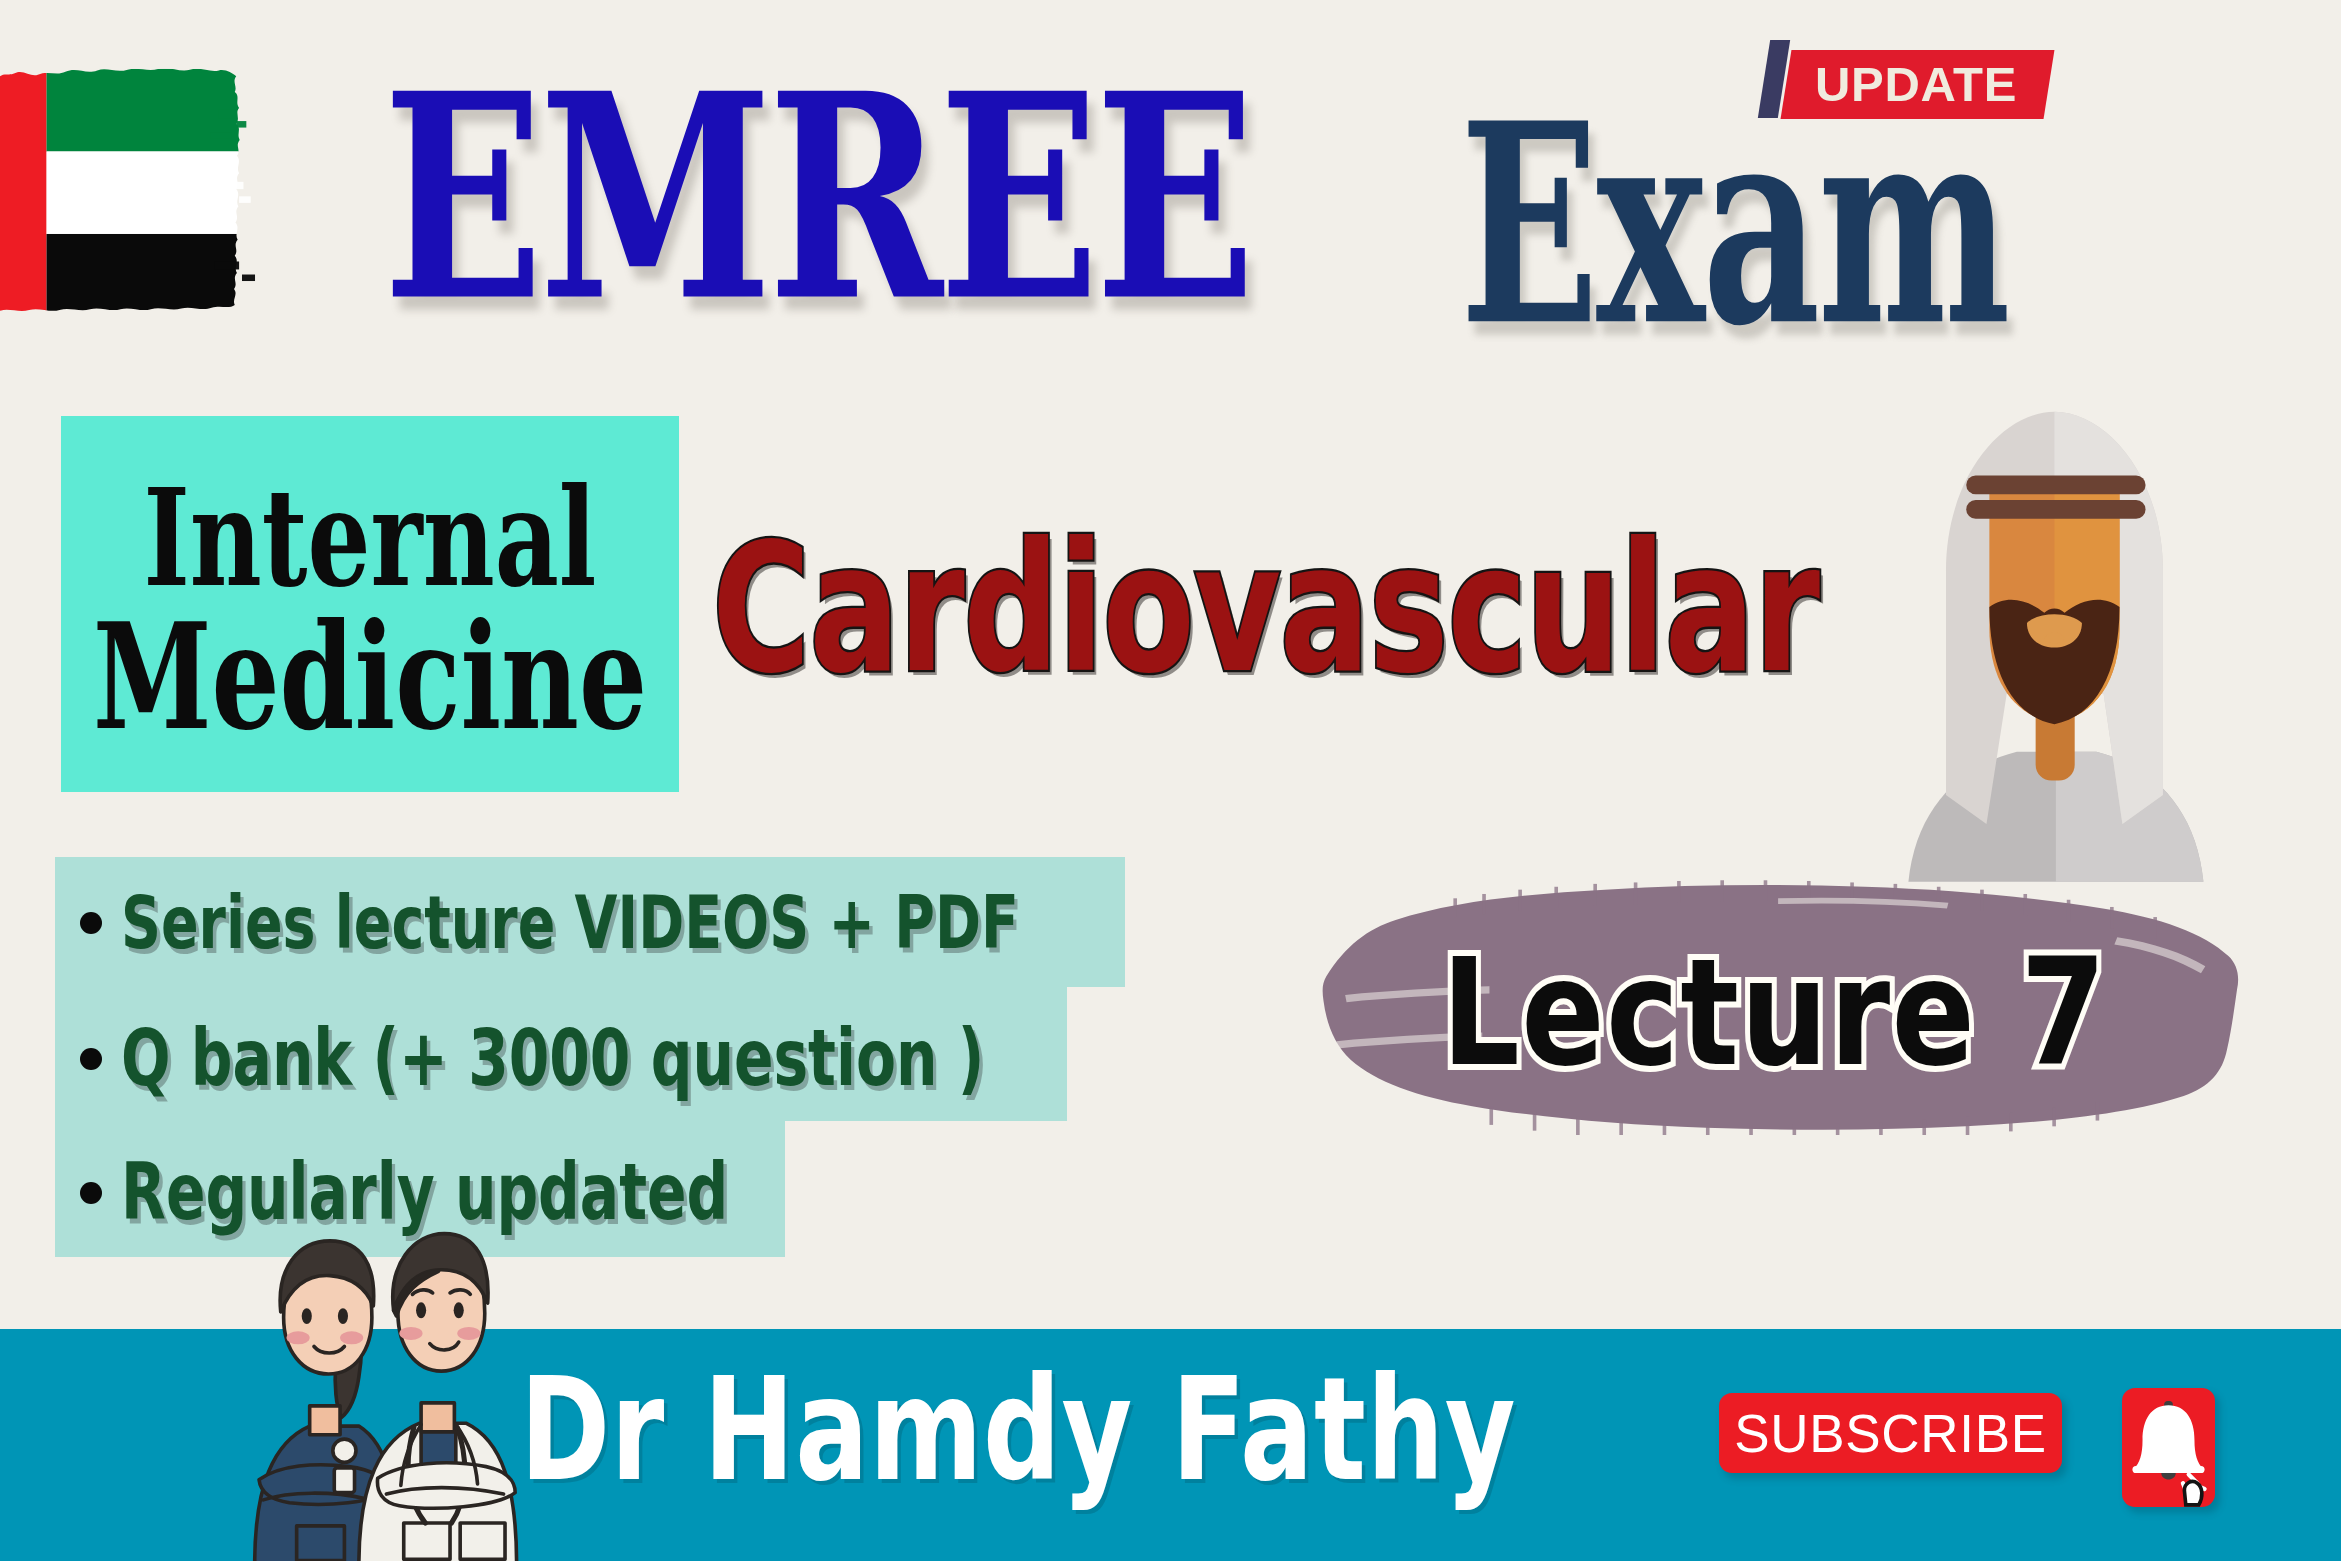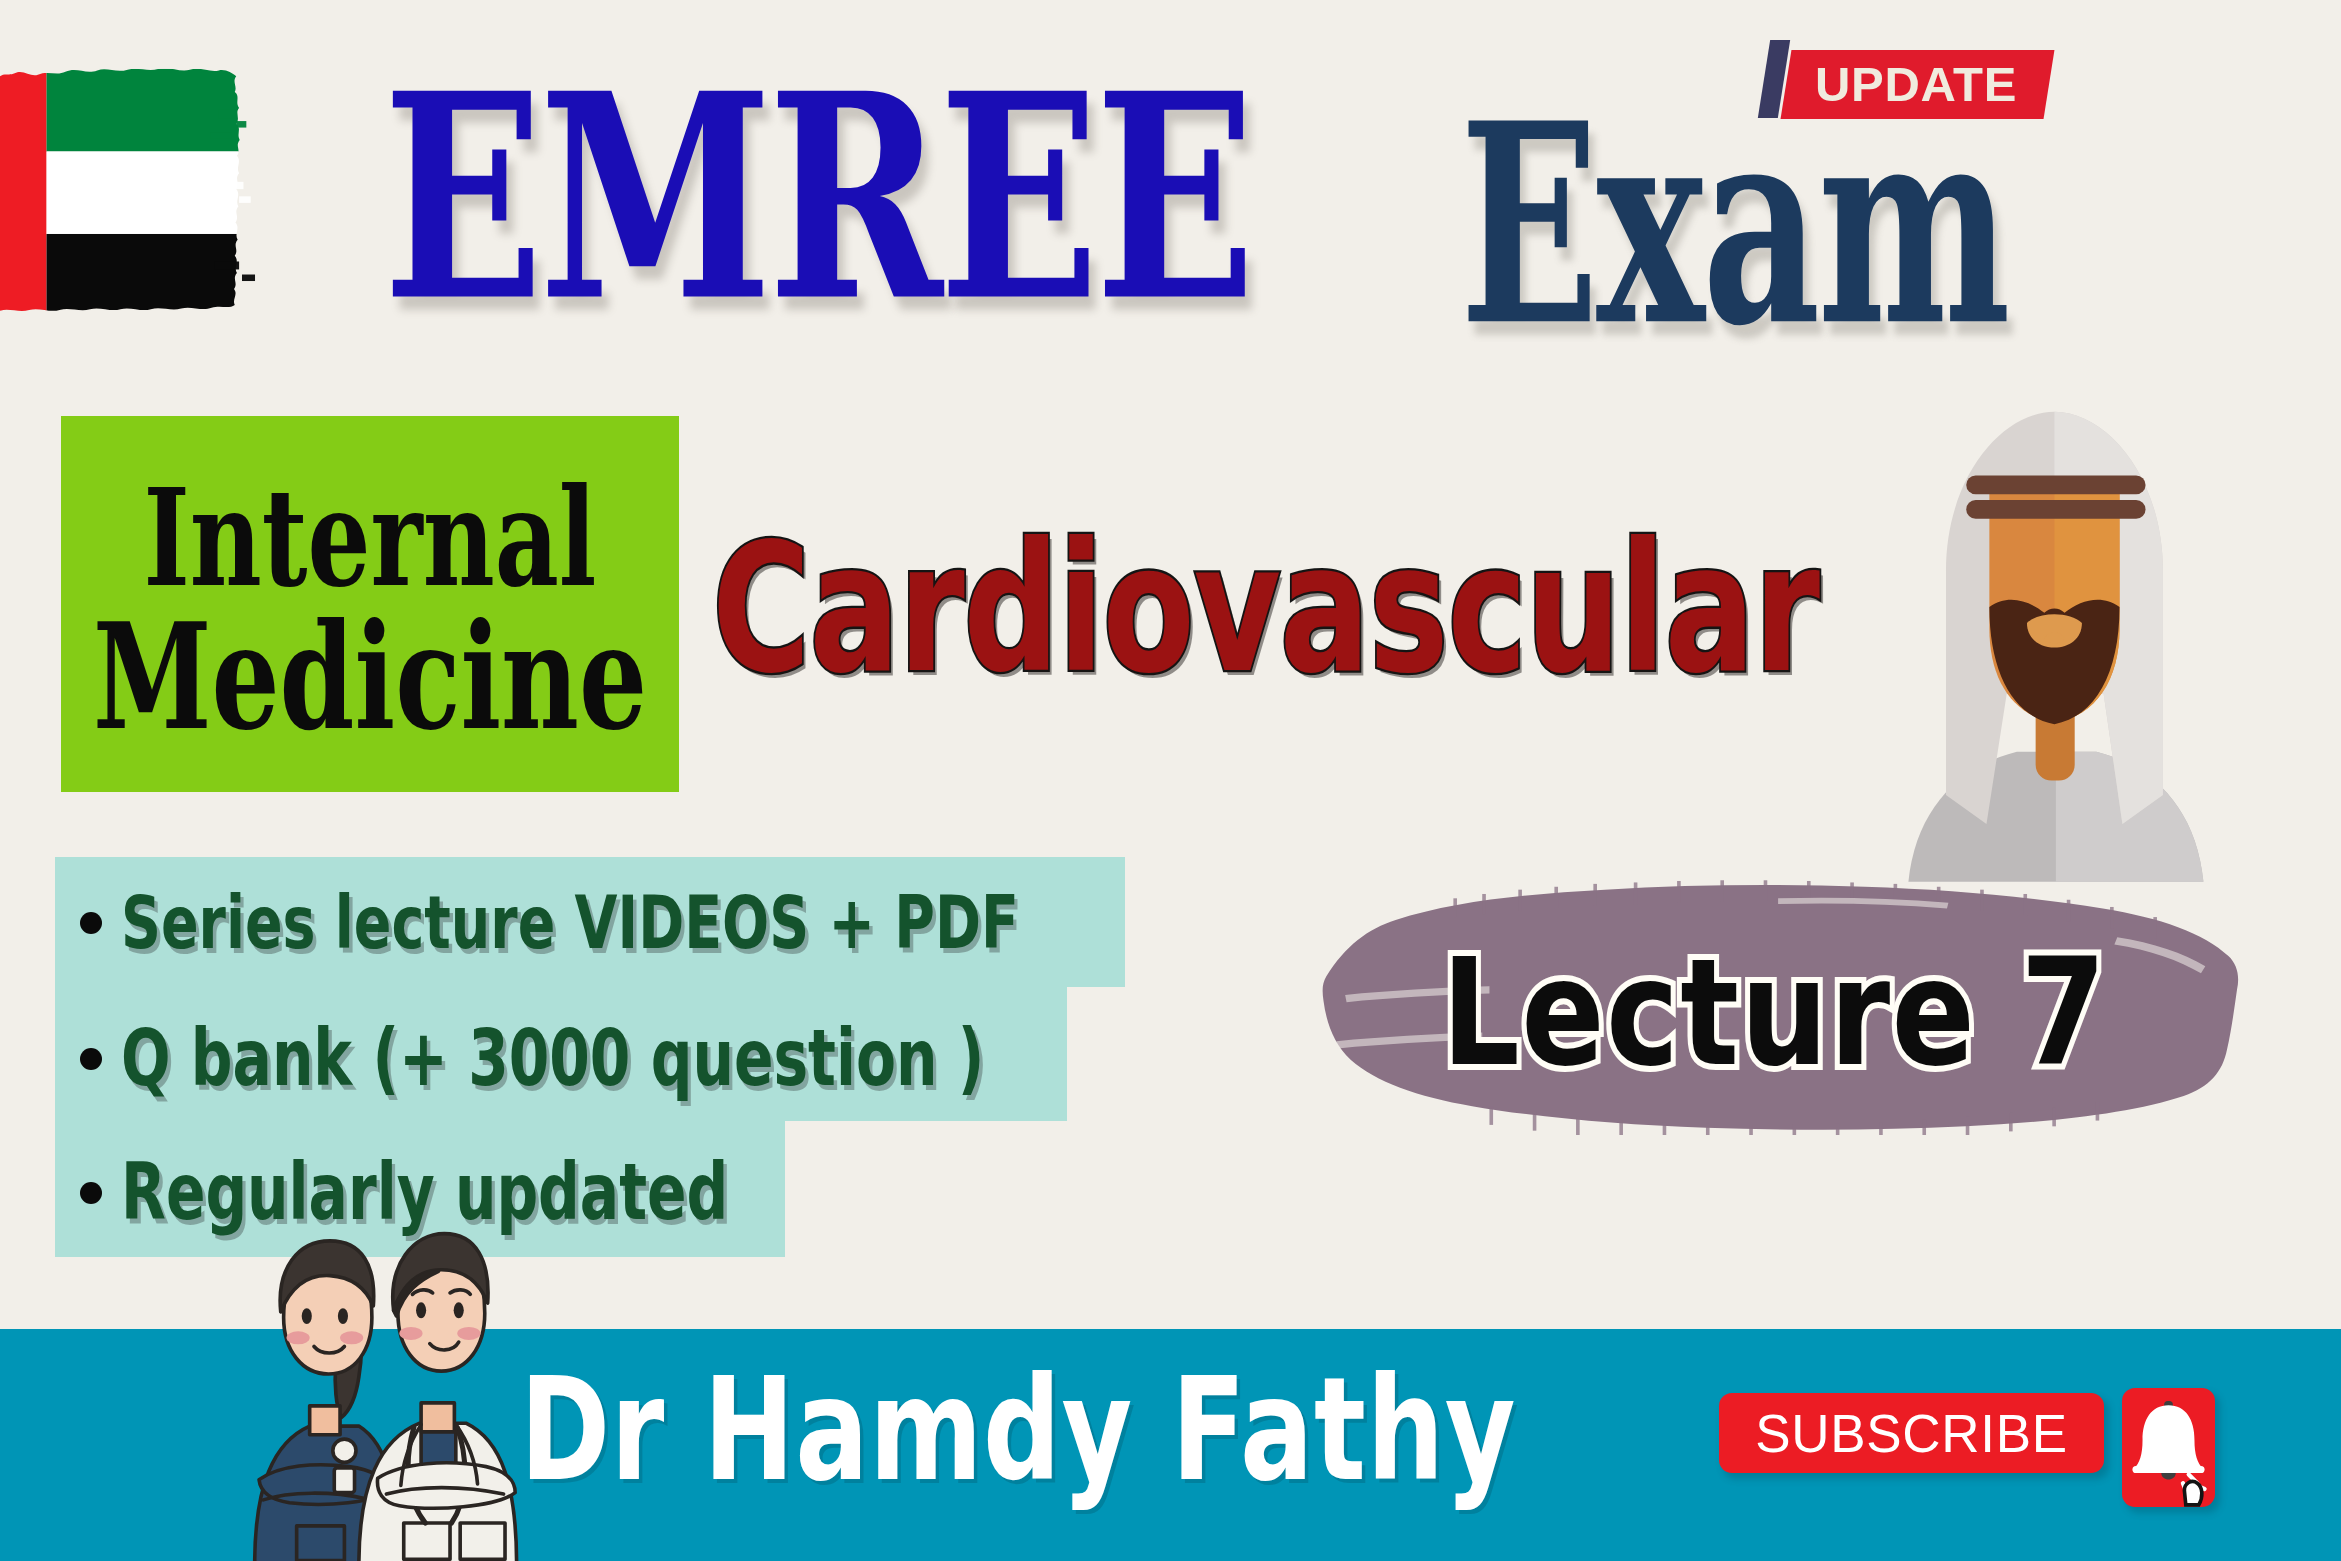--- a/index.html
+++ b/index.html
@@ -60,21 +60,21 @@
     font-family:"Liberation Sans",sans-serif;
     font-weight:700;
     font-size:49px;
     letter-spacing:0.7px;
     line-height:1;
   }
 
   
   .yellow-box{
     position:absolute;left:61px;top:416px;width:618px;height:376px;
-    background:#84cc16;
+    background:#5eead4;
   }
   .yellow-box .line{
     position:absolute;left:0;width:100%;text-align:center;
     font-family:"DejaVu Serif",serif;
     font-weight:700;
     color:#0B0B0B;
     line-height:1;
     transform-origin:center top;
     white-space:nowrap;
   }
@@ -163,21 +163,21 @@
     font-size:112px;line-height:1;
     color:#FFFFFF;
     letter-spacing:0.7px;
     transform:scaleY(1.28) scaleX(0.97);
     transform-origin:left top;
     white-space:nowrap;
     text-shadow:3.6px 3.6px 0 rgba(0,60,75,.22);
   }
   .subscribe{
     position:absolute;left:1719px;top:1393px;
-    width:385px;height:80px;
+    width:343px;height:80px;
     background:#EC1C24;
     border-radius:13px;
     display:flex;align-items:center;justify-content:center;
     box-shadow:4.3px 5.8px 7.2px rgba(0,60,75,.25);
   }
   .subscribe span{
     color:#FFFFFF;
     font-family:"Liberation Sans",sans-serif;
     font-weight:400;
     font-size:53px;

